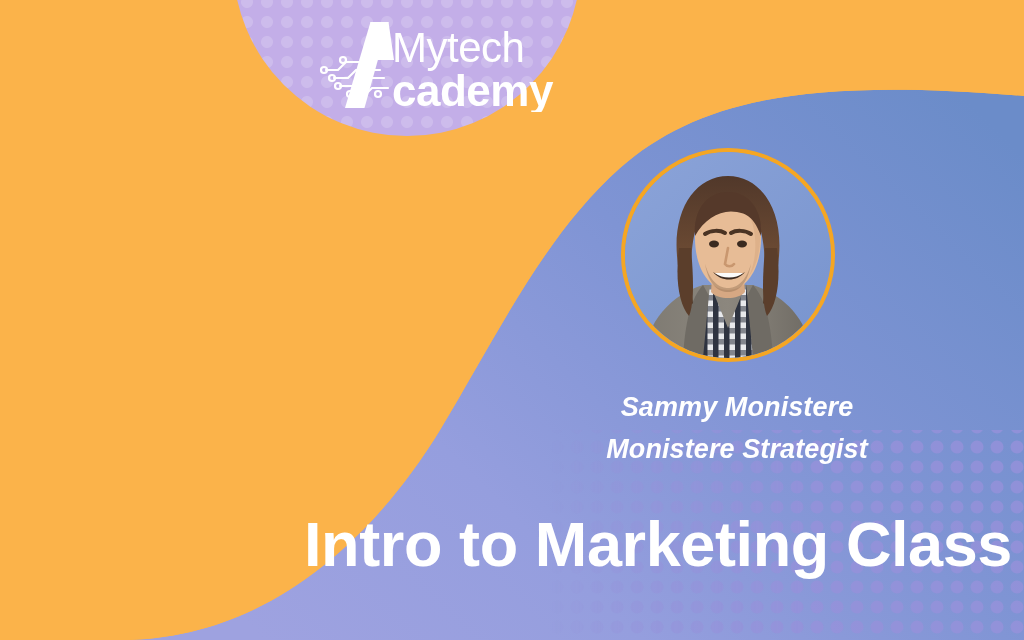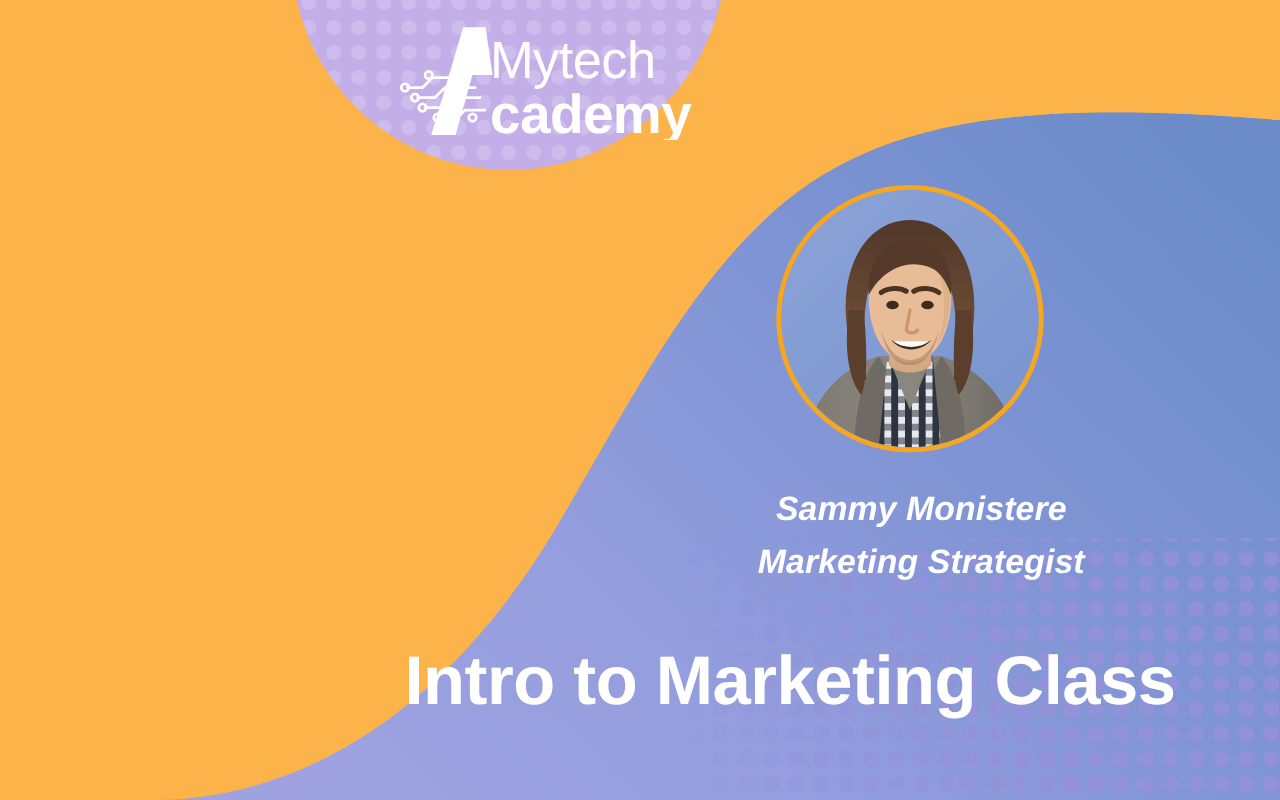--- a/index.html
+++ b/index.html
@@ -115,21 +115,21 @@
 
   #class-title {
     position: absolute;
     left: 304px;
     top: 508px;
     width: 656px;
     text-align: center;
     color: #ffffff;
     font-family: "Liberation Sans", sans-serif;
     font-weight: bold;
-    font-size: 55px;
+    font-size: 63px;
     line-height: 72px;
     letter-spacing: -0.4px;
     white-space: nowrap;
   }
 </style>
 </head>
 <body>
 
 <div id="banner">
 
@@ -260,18 +260,18 @@
         <path d="M90 121 C97 127 111 127 118 121 Z" fill="#FBFBFB"></path>
 
         <path d="M80 112 C84 134 94 140 103 140 C112 140 122 134 126 112
                  C120 132 110 136 103 136 C96 136 86 132 80 112 Z" fill="#8A6A4E" opacity="0.40"></path>
       </g>
     </svg>
   </div>
 
   <div class="speaker-block">
     <div class="speaker-name">Sammy Monistere</div>
-    <div class="speaker-role">Marketing Strategist</div>
+    <div class="speaker-role">Monistere Strategist</div>
   </div>
 
   <div id="class-title">Intro to Marketing Class</div>
 
 </div>
 
 </body></html>

